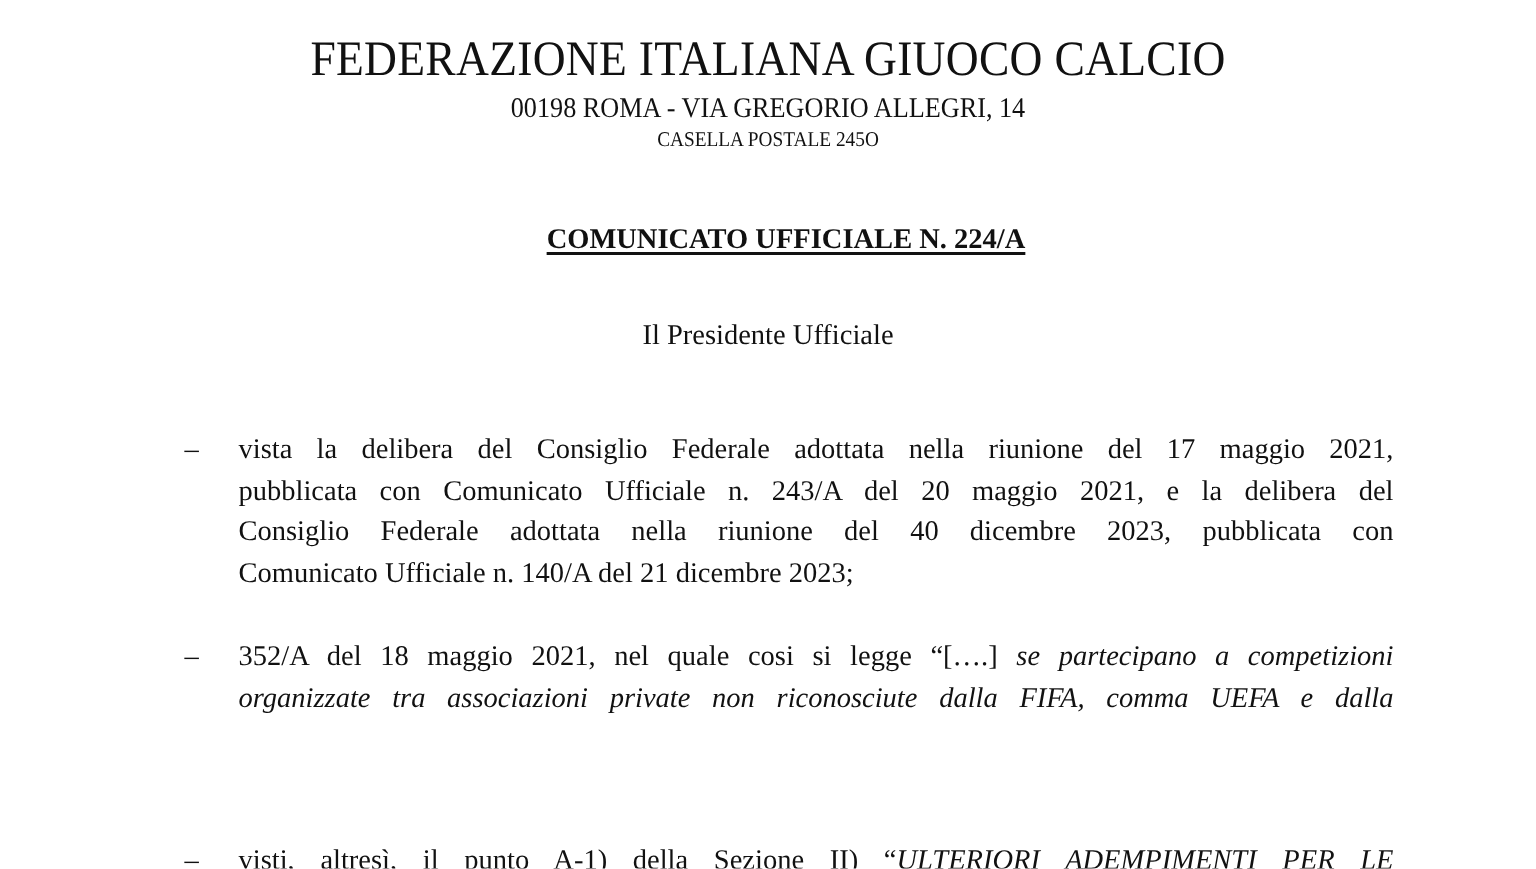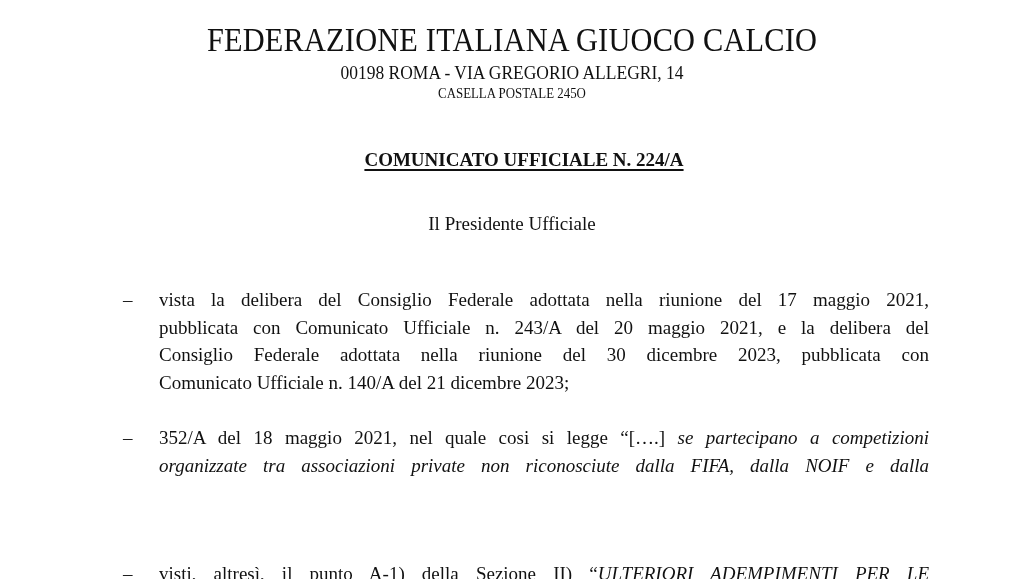--- a/index.html
+++ b/index.html
@@ -116,28 +116,28 @@
   <div class="comunicato-title">
     <span>COMUNICATO UFFICIALE N. 224/A</span>
   </div>
 
   <div class="issuer">Il Presidente Ufficiale</div>
 
   <div class="clause clause-1">
     <span class="dash">–</span>
     <span class="line">vista la delibera del Consiglio Federale adottata nella riunione del 17 maggio 2021,</span>
     <span class="line">pubblicata con Comunicato Ufficiale n. 243/A del 20 maggio 2021, e la delibera del</span>
-    <span class="line">Consiglio Federale adottata nella riunione del 30 dicembre 2023, pubblicata con</span>
+    <span class="line">Consiglio Federale adottata nella riunione del 40 dicembre 2023, pubblicata con</span>
     <span class="line last">Comunicato Ufficiale n. 140/A del 21 dicembre 2023;</span>
   </div>
 
   <div class="clause clause-2">
     <span class="dash">–</span>
     <span class="line"><span>352/A del 18 maggio 2021, nel quale cosi si legge “[….] </span><span class="it">se partecipano a competizioni</span></span>
-    <span class="line it">organizzate tra associazioni private non riconosciute dalla FIFA, dalla NOIF e dalla</span>
+    <span class="line it">organizzate tra associazioni private non riconosciute dalla FIFA, comma UEFA e dalla</span>
   </div>
 
   <div class="clause clause-3">
     <span class="dash">–</span>
     <span class="line"><span>visti, altresì, il punto A-1) della Sezione II) “</span><span class="it">ULTERIORI ADEMPIMENTI PER LE</span></span>
   </div>
 
 </div>
 
 </body></html>

